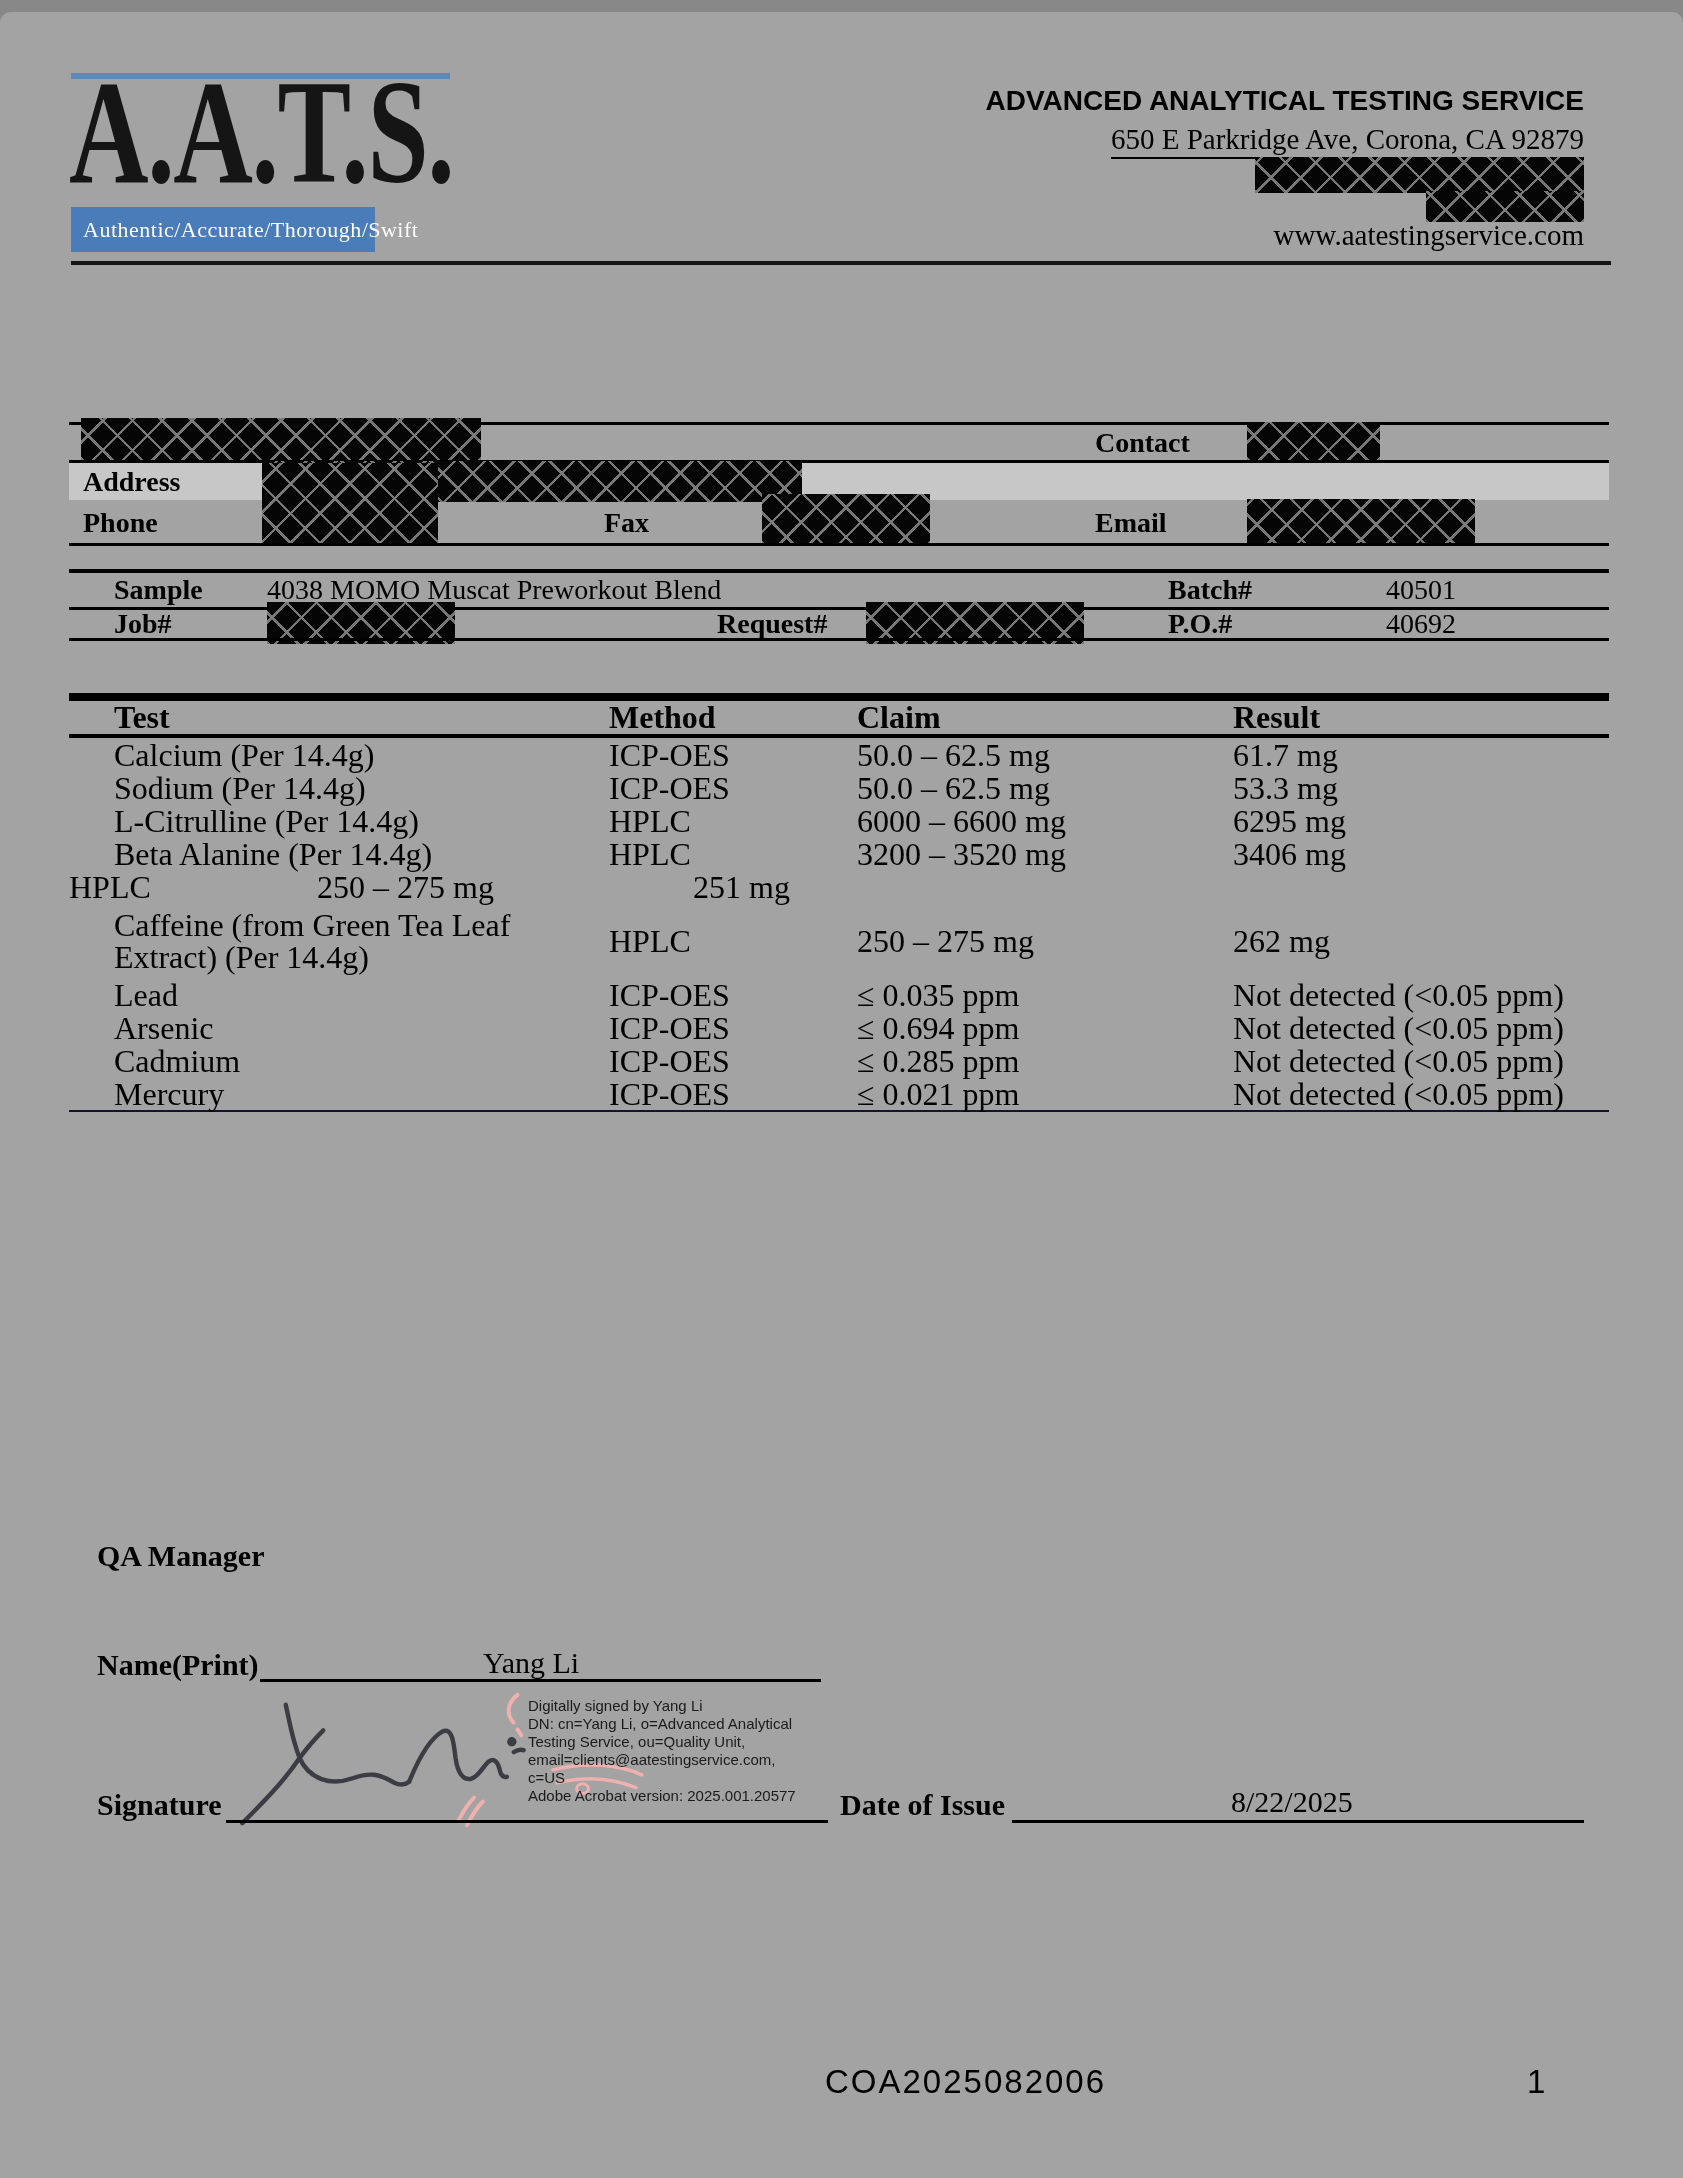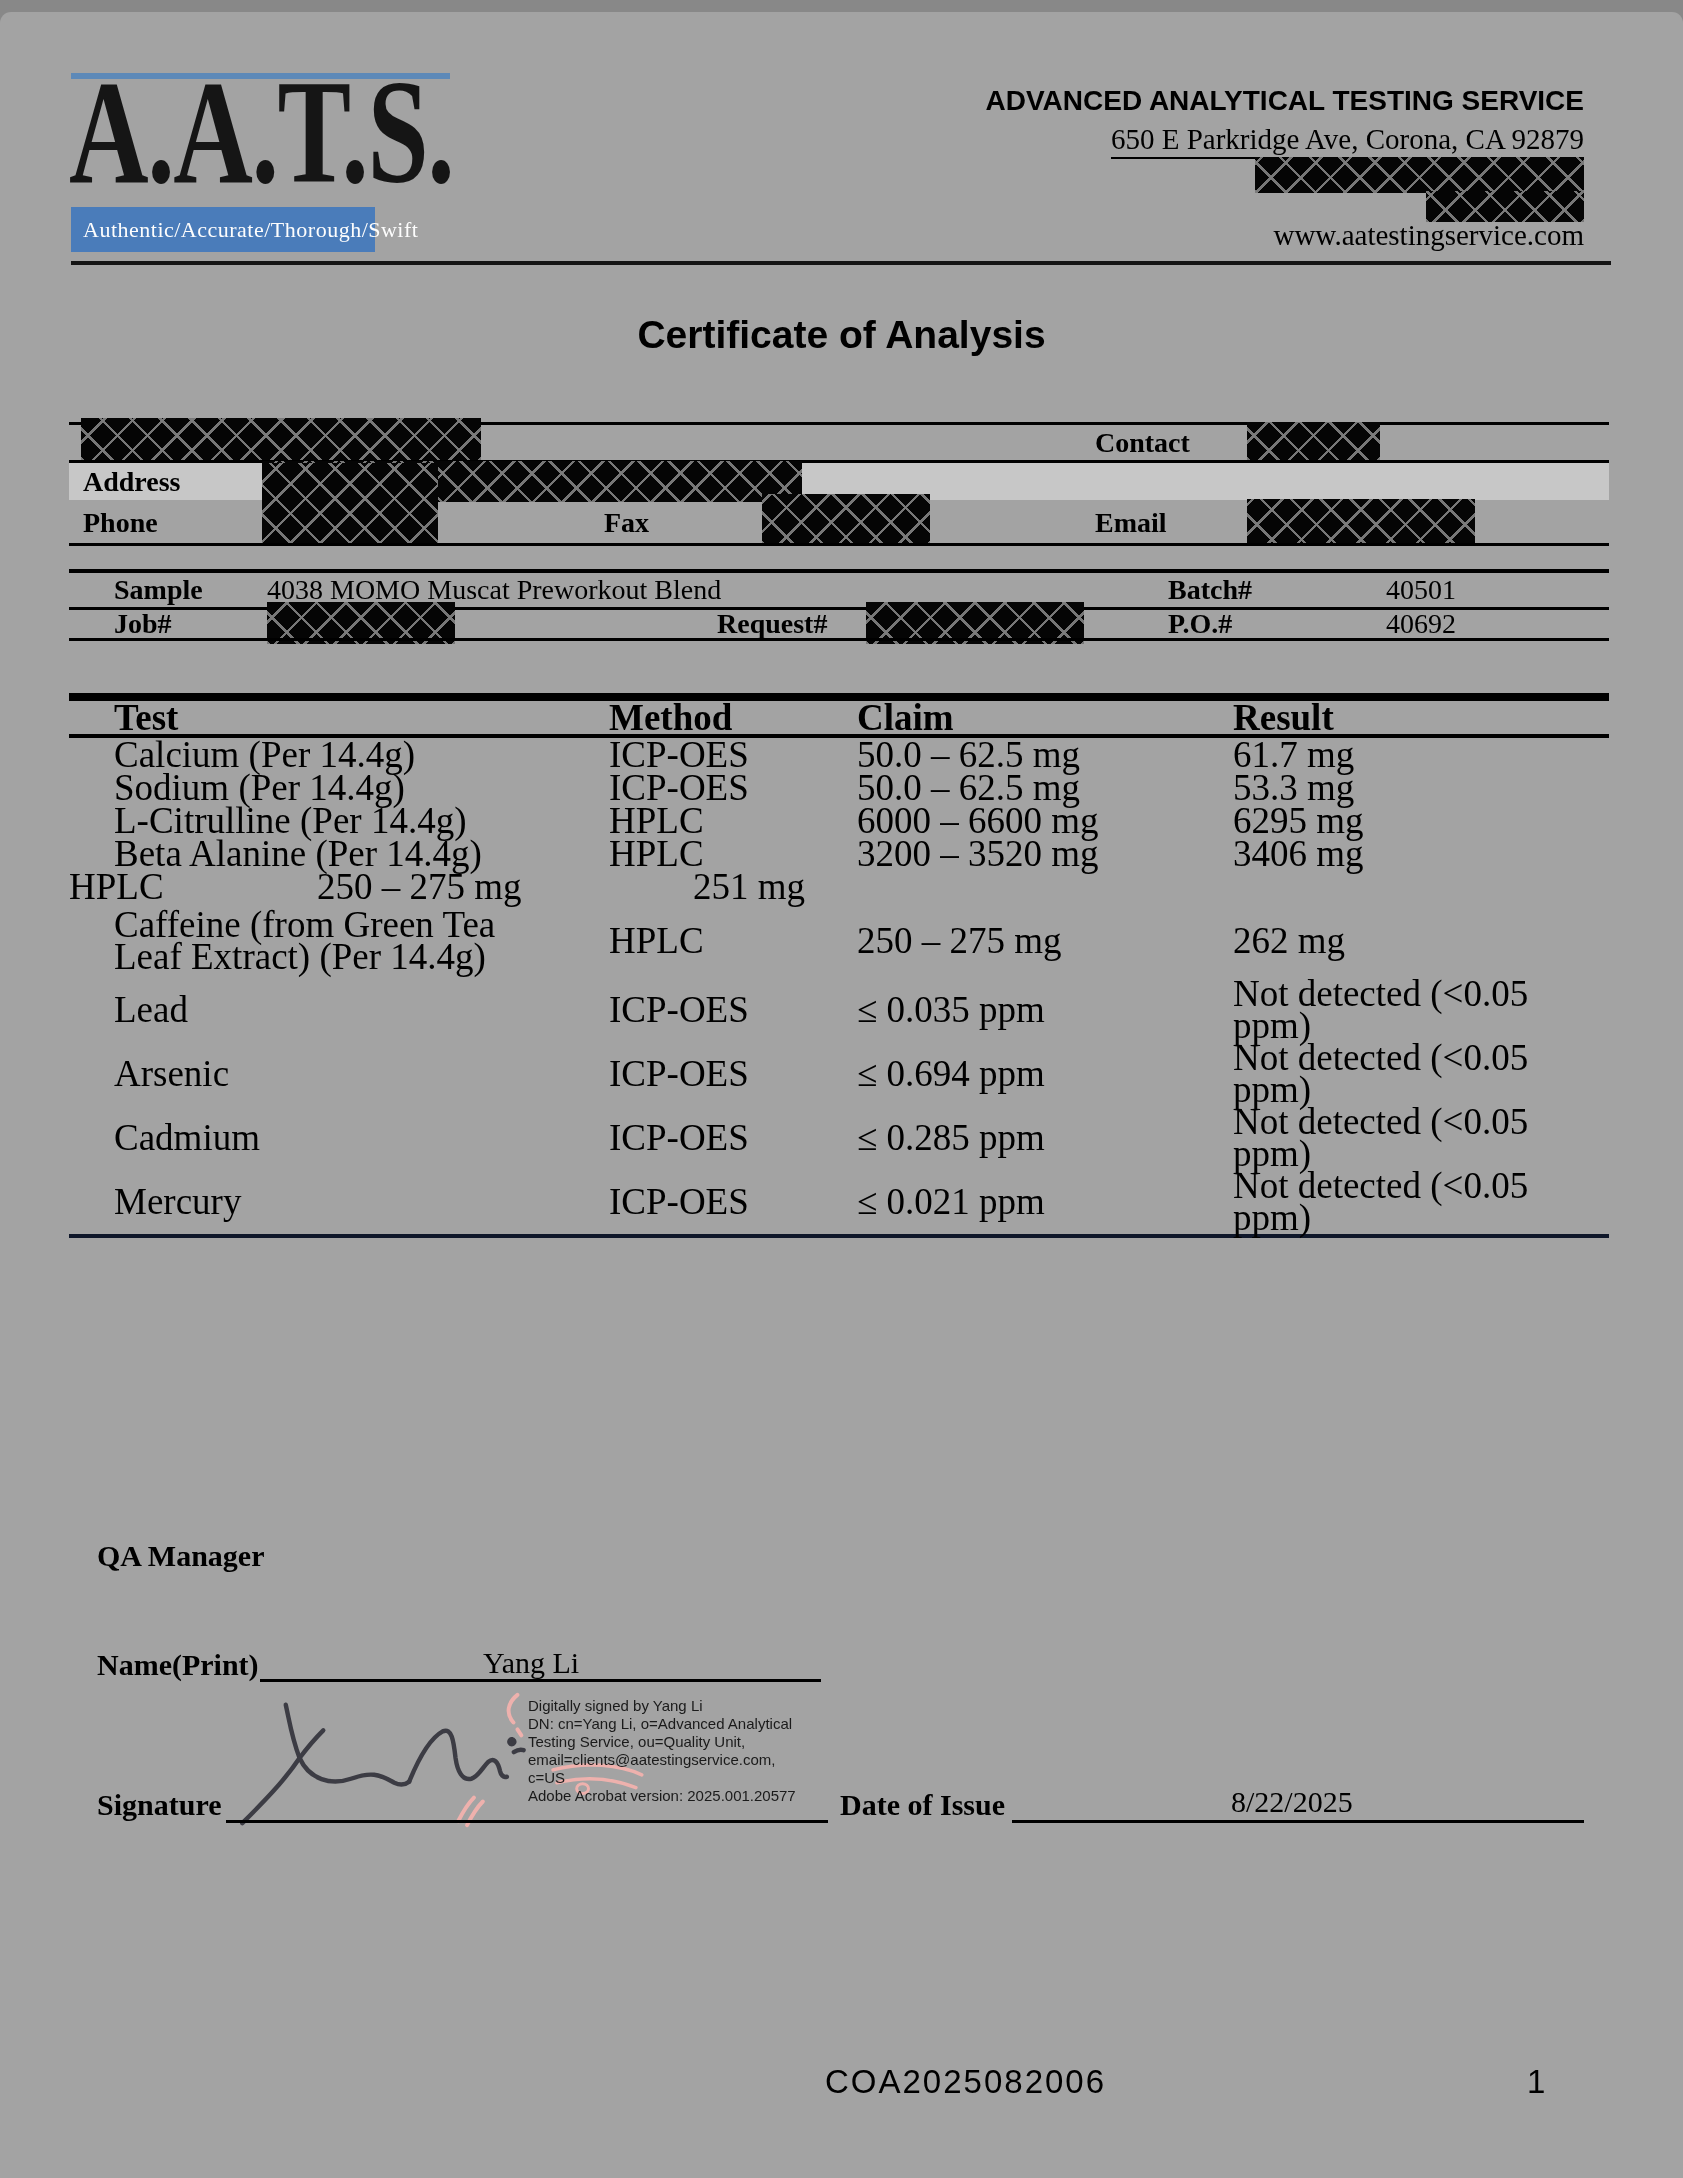--- a/index.html
+++ b/index.html
@@ -42,21 +42,21 @@
   .ct-label { position:absolute; font-weight:bold; font-size:28px; line-height:36px; }
   .ct-addr-band { position:absolute; left:0; top:41px; width:1540px; height:37px; background:var(--address-band-gray,#c7c7c7); }
   
   .sample-table { position:absolute; left:69px; top:557px; width:1540px; height:73px; font-size:28px; }
   .st-line { position:absolute; left:0; width:1540px; background:#000; }
   .st-cell { position:absolute; line-height:34px; white-space:nowrap; }
   .st-cell.b { font-weight:bold; }
   
   .results-table {
     position:absolute; left:69px; top:681px; width:1540px;
-    border-top:8px solid #000; border-bottom:4px solid #0f172a; font-size:37px;
+    border-top:8px solid #000; border-bottom:2px solid #0f172a; font-size:32px;
   }
   .rt-header { display:flex; height:37px; align-items:center; font-weight:bold; border-bottom:4px solid #000; }
   .rt-row { display:flex; min-height:33px; align-items:center; line-height:32px; }
   .rt-row.row-tall { min-height:75px; }
   .c-test   { width:540px; padding-left:45px; padding-right:79px; }
   .c-method { width:248px; }
   .c-claim  { width:376px; }
   .c-result { flex:1; }
   
   .so-label { position:absolute; font-weight:bold; font-size:30px; white-space:nowrap; }
@@ -80,21 +80,20 @@
   <div class="logo-text">A.A.T.S.</div>
   <div class="logo-tagline">Authentic/Accurate/Thorough/Swift</div>
 
   <div class="company-name">ADVANCED ANALYTICAL TESTING SERVICE</div>
   <div class="company-address">650 E Parkridge Ave, Corona, CA 92879</div>
   <div class="redacted" style="left:1255px; top:145px; width:329px; height:36px;"></div>
   <div class="redacted" style="left:1426px; top:179px; width:158px; height:31px;"></div>
   <div class="company-website">www.aatestingservice.com</div>
   <div class="header-rule"></div>
 
-  <div class="doc-title">Certificate of Analysis</div>
 
   <div class="contact-table">
     <div class="ct-line" style="top:0;"></div>
     <div class="ct-label" style="left:1026px; top:3px;">Contact</div>
     <div class="redacted" style="left:12px; top:-4px; width:400px; height:42px;"></div>
     <div class="redacted" style="left:1178px; top:0; width:133px; height:38px;"></div>
     <div class="ct-line" style="top:38px;"></div>
 
     <div class="ct-addr-band"></div>
     <div class="ct-label" style="left:14px; top:41px; line-height:37px;">Address</div>

